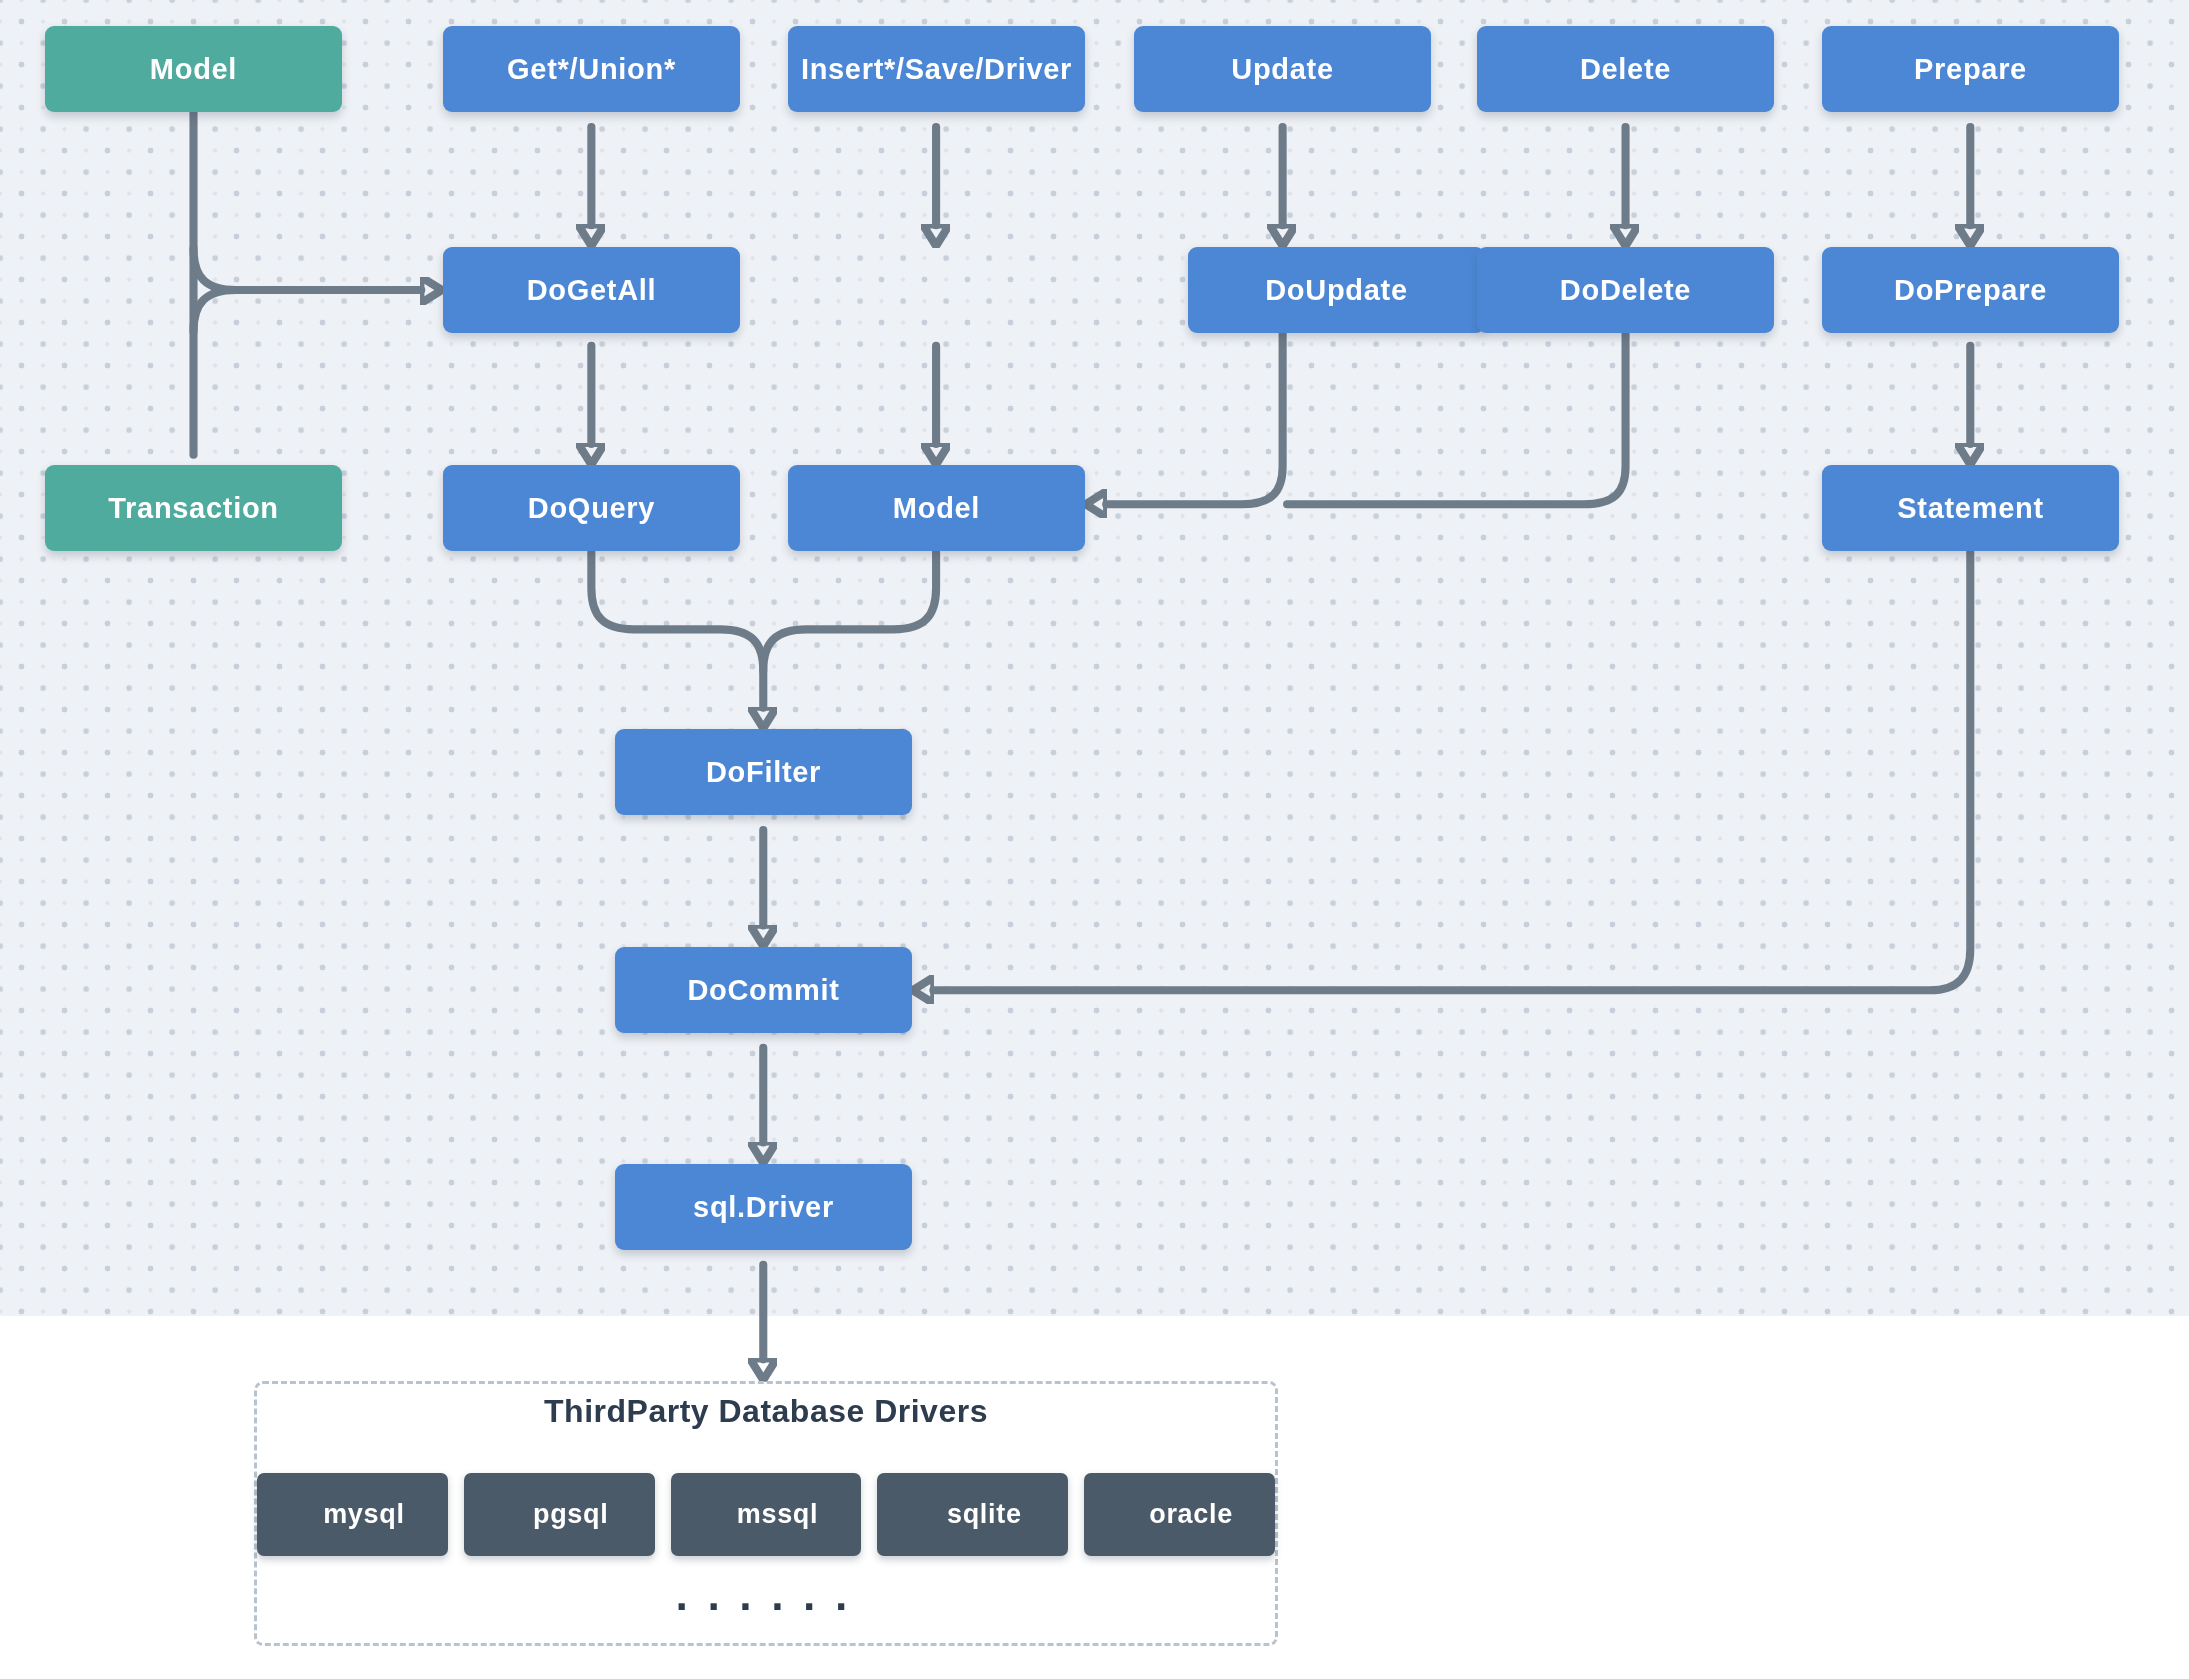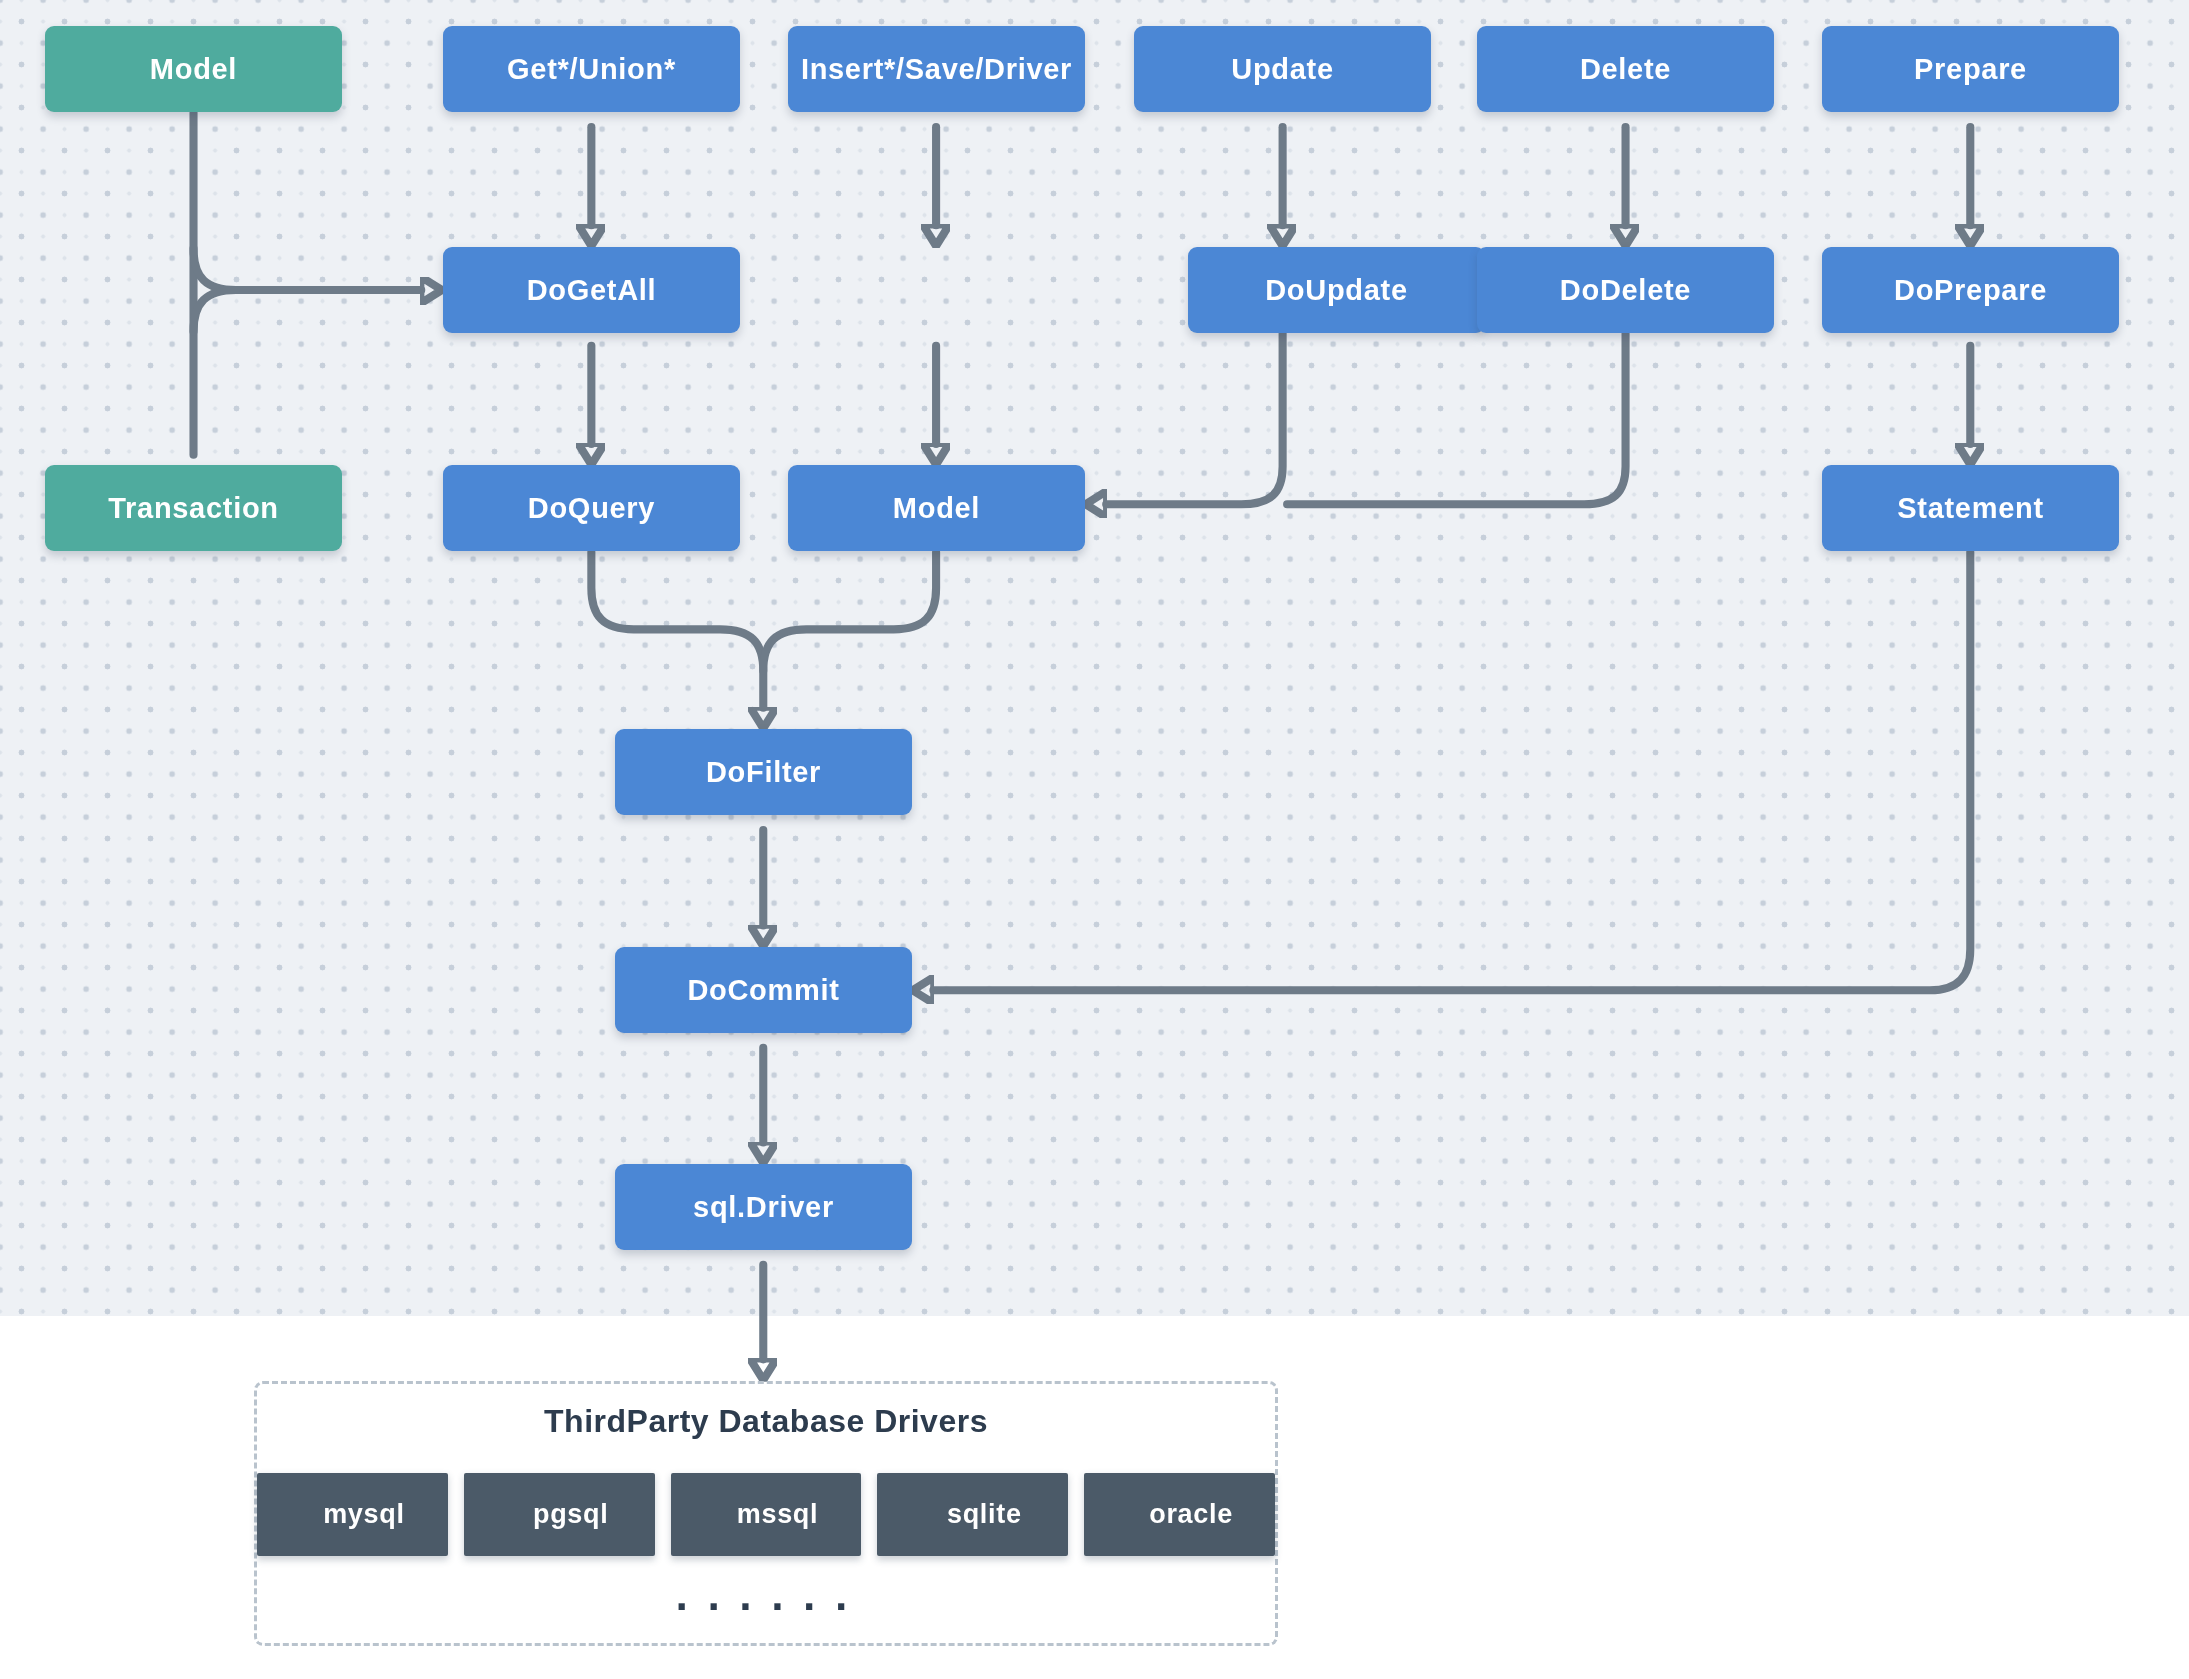--- a/index.html
+++ b/index.html
@@ -38,29 +38,29 @@
     white-space:nowrap;
   }
   .node.green{background:var(--green);}
   .panel{
     position:absolute;left:254px;top:1381px;width:1024px;height:265px;
     border:3.6px dashed var(--dash);border-radius:9px;
     background:rgba(255,255,255,0.28);
     box-sizing:border-box;
   }
   .panel-title{
-    margin-top:19px;text-align:center;
+    margin-top:9px;text-align:center;
     color:var(--dark);font-size:32px;font-weight:700;letter-spacing:0.5px;
   }
   .drivers-row{
     position:absolute;left:0;top:89px;width:100%;
     display:flex;justify-content:center;gap:16px;
   }
   .driver{
-    width:177px;height:83px;border-radius:2px;background:var(--slate);
+    width:177px;height:83px;border-radius:7px;background:var(--slate);
     display:flex;align-items:center;justify-content:center;
     color:#ffffff;font-size:27px;font-weight:700;letter-spacing:0.7px;
     box-shadow:0 3.6px 7.2px rgba(48,66,87,0.25);
     padding-left:23px;
   }
   .ellipsis{
     position:absolute;left:0;top:191px;width:100%;text-align:center;
     color:var(--dark);font-size:38px;font-weight:900;letter-spacing:9px;
     font-family:"DejaVu Sans Mono","Liberation Mono",monospace;
   }

